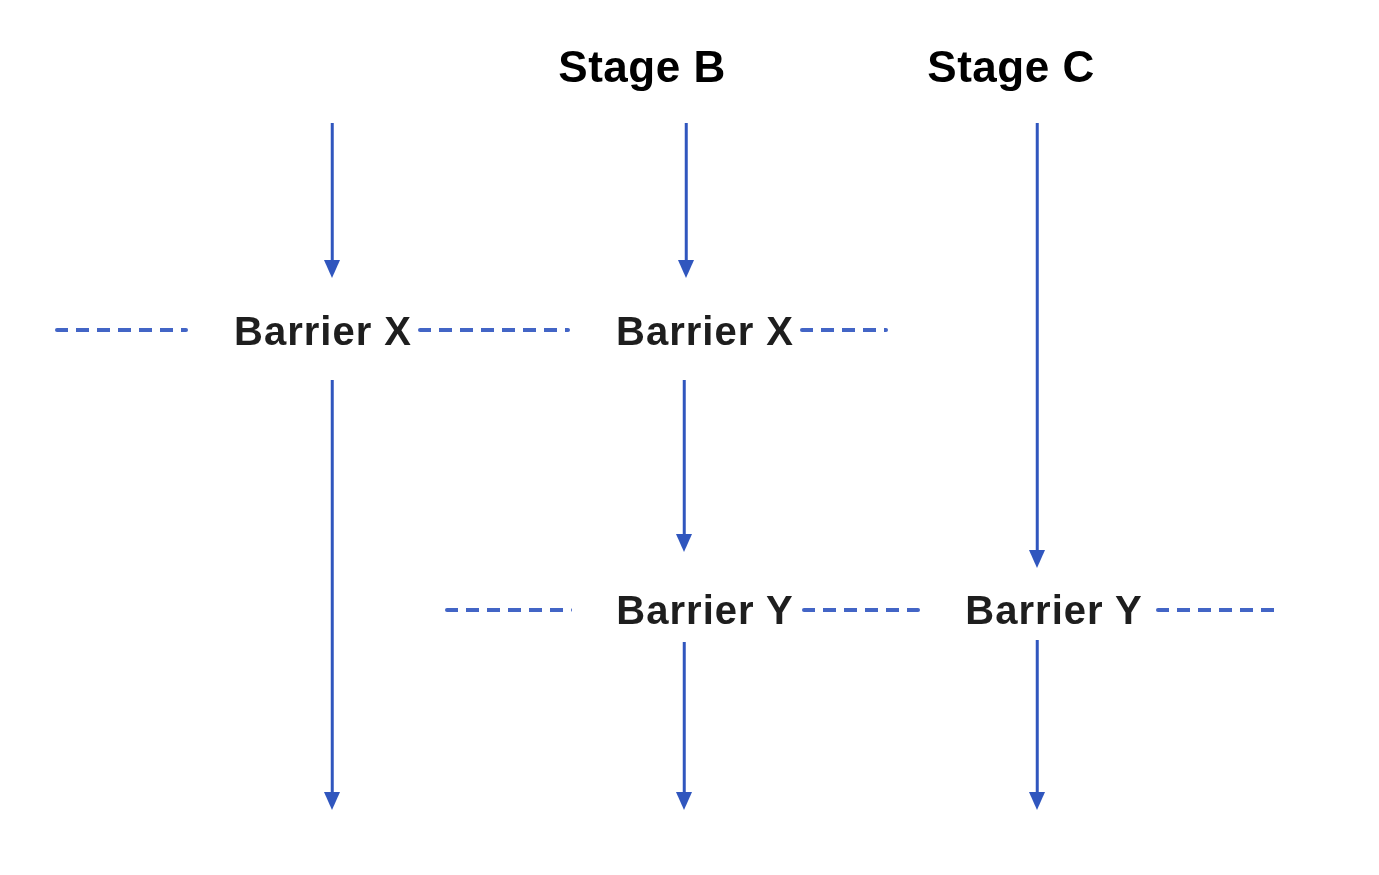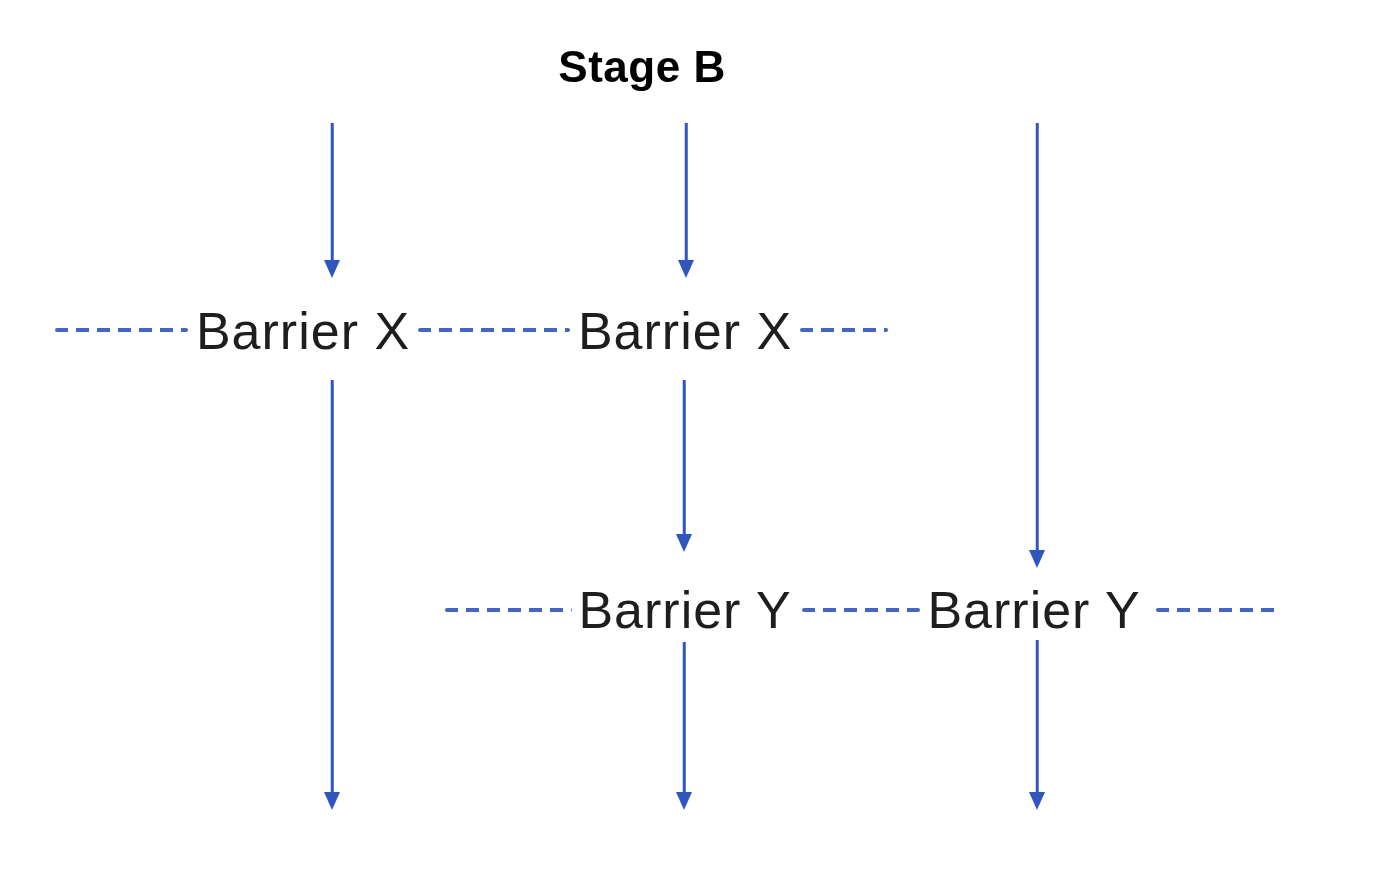--- a/index.html
+++ b/index.html
@@ -22,25 +22,26 @@
     transform:translate(-50%,-50%);
     font-size:44px;
     font-weight:bold;
     color:var(--stage-text);
     white-space:nowrap;
     letter-spacing:0.5px;
   }
   .barrier-label{
     position:absolute;
     transform:translate(-50%,-50%);
-    font-size:52px;
-    font-weight:400;
+    font-size:40px;
+    font-weight:700;
     letter-spacing:1px;
     color:var(--barrier-text);
     white-space:nowrap;
+    margin-left:20px;
   }
   .arrow{position:absolute;}
   .arrow-line{
     position:absolute;
     left:50%;
     transform:translateX(-50%);
     top:0;
     bottom:12px;
     width:2.5px;
     background:var(--arrow);
@@ -60,20 +61,21 @@
     height:4px;
     background:repeating-linear-gradient(90deg, var(--dash) 0 13px, transparent 13px 21px);
     border-radius:2px;
   }
 </style>
 </head>
 <body>
 
 <div id="diagram-canvas" style="width: 1379px; height: 875px;">
     <div class="stage-label" style="left: 642px; top: 67px;">Stage B</div>
+    <div class="stage-label" style="left: 1011px; top: 67px;">Stage C</div>
     <div class="arrow" style="left: 324px; top: 123px; width: 16px; height: 155px;">
       <div class="arrow-line"></div>
       <div class="arrow-head"></div>
     </div>
     <div class="arrow" style="left: 678px; top: 123px; width: 16px; height: 155px;">
       <div class="arrow-line"></div>
       <div class="arrow-head"></div>
     </div>
     <div class="arrow" style="left: 1029px; top: 123px; width: 16px; height: 445px;">
       <div class="arrow-line"></div>

